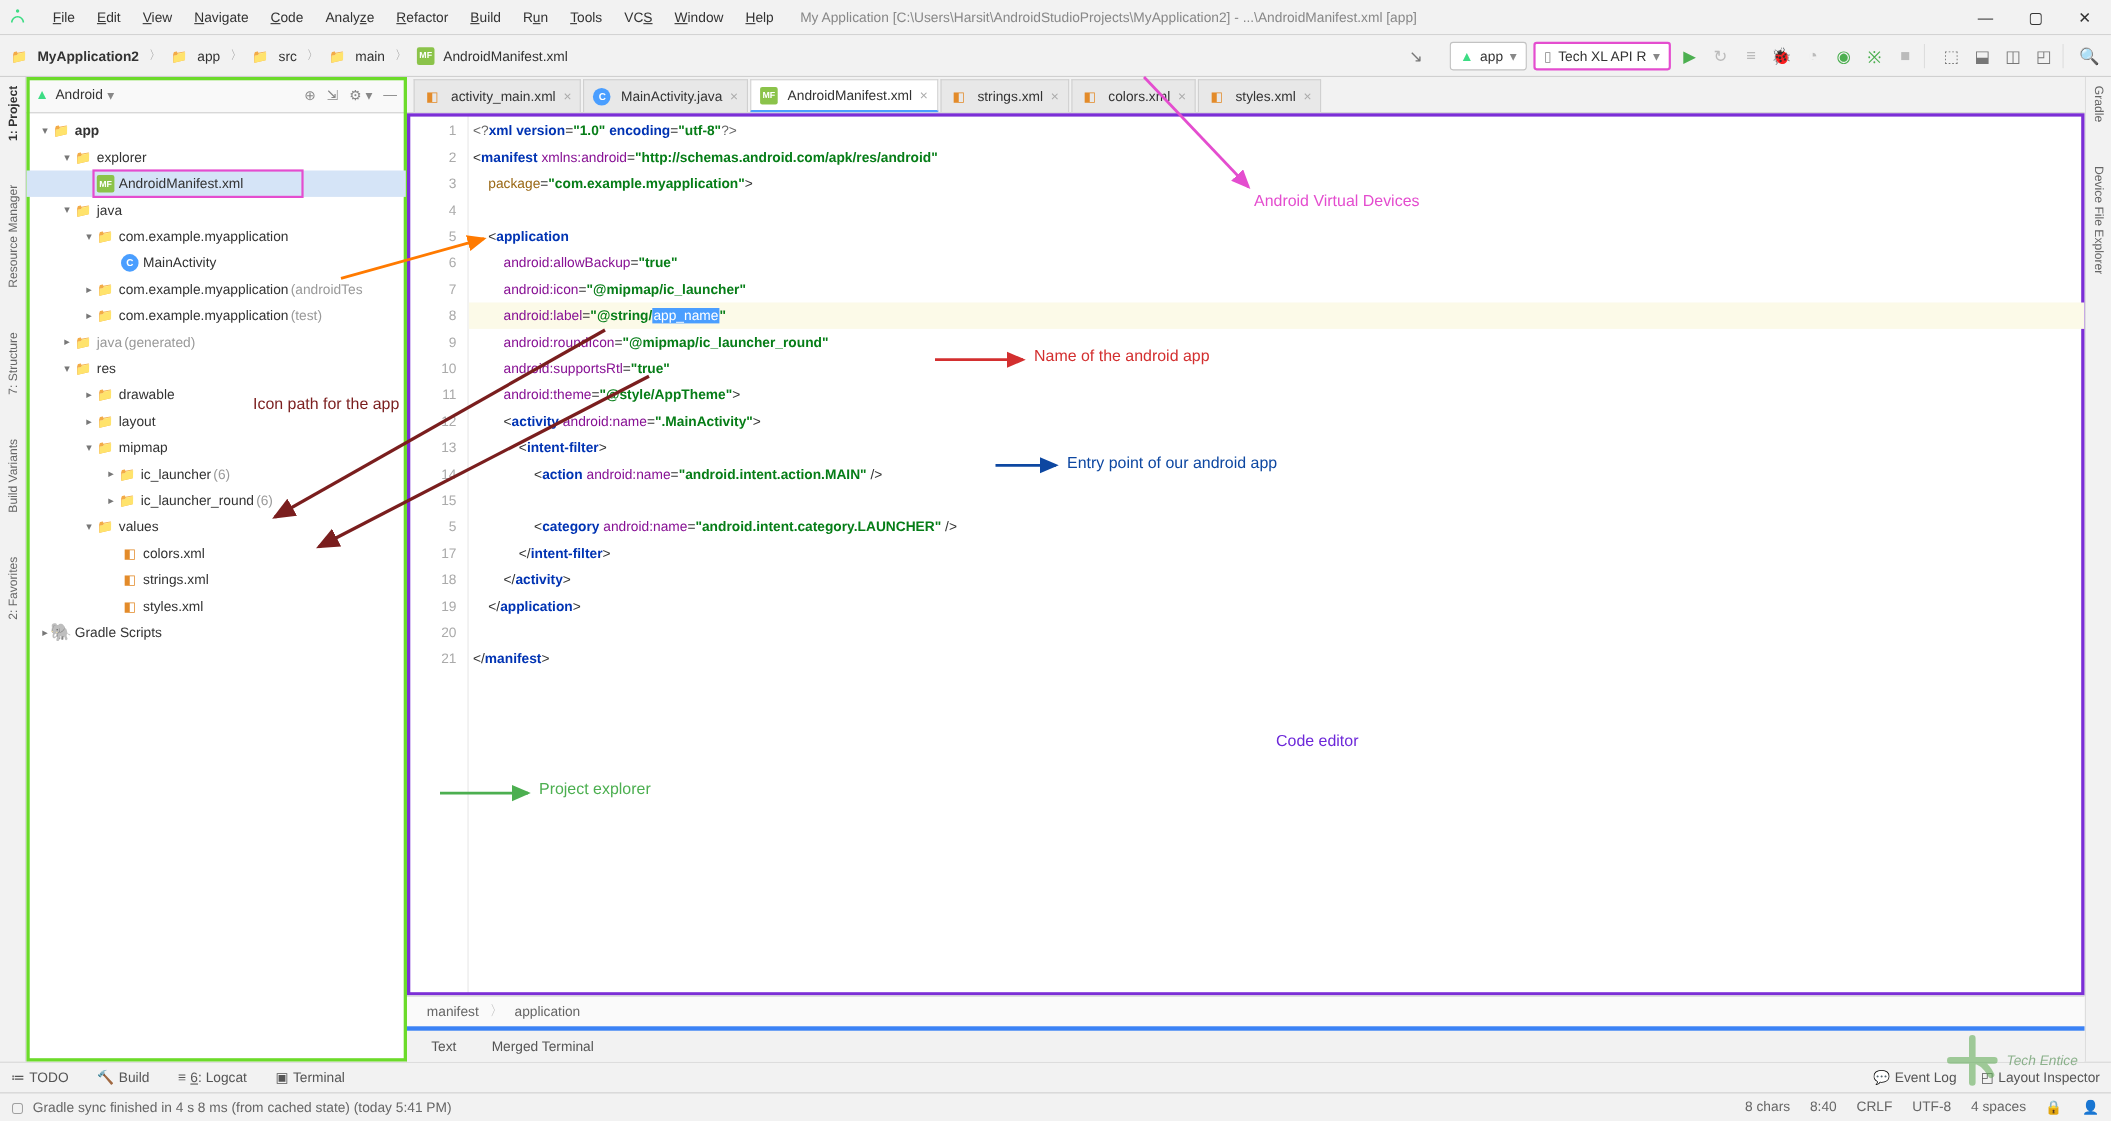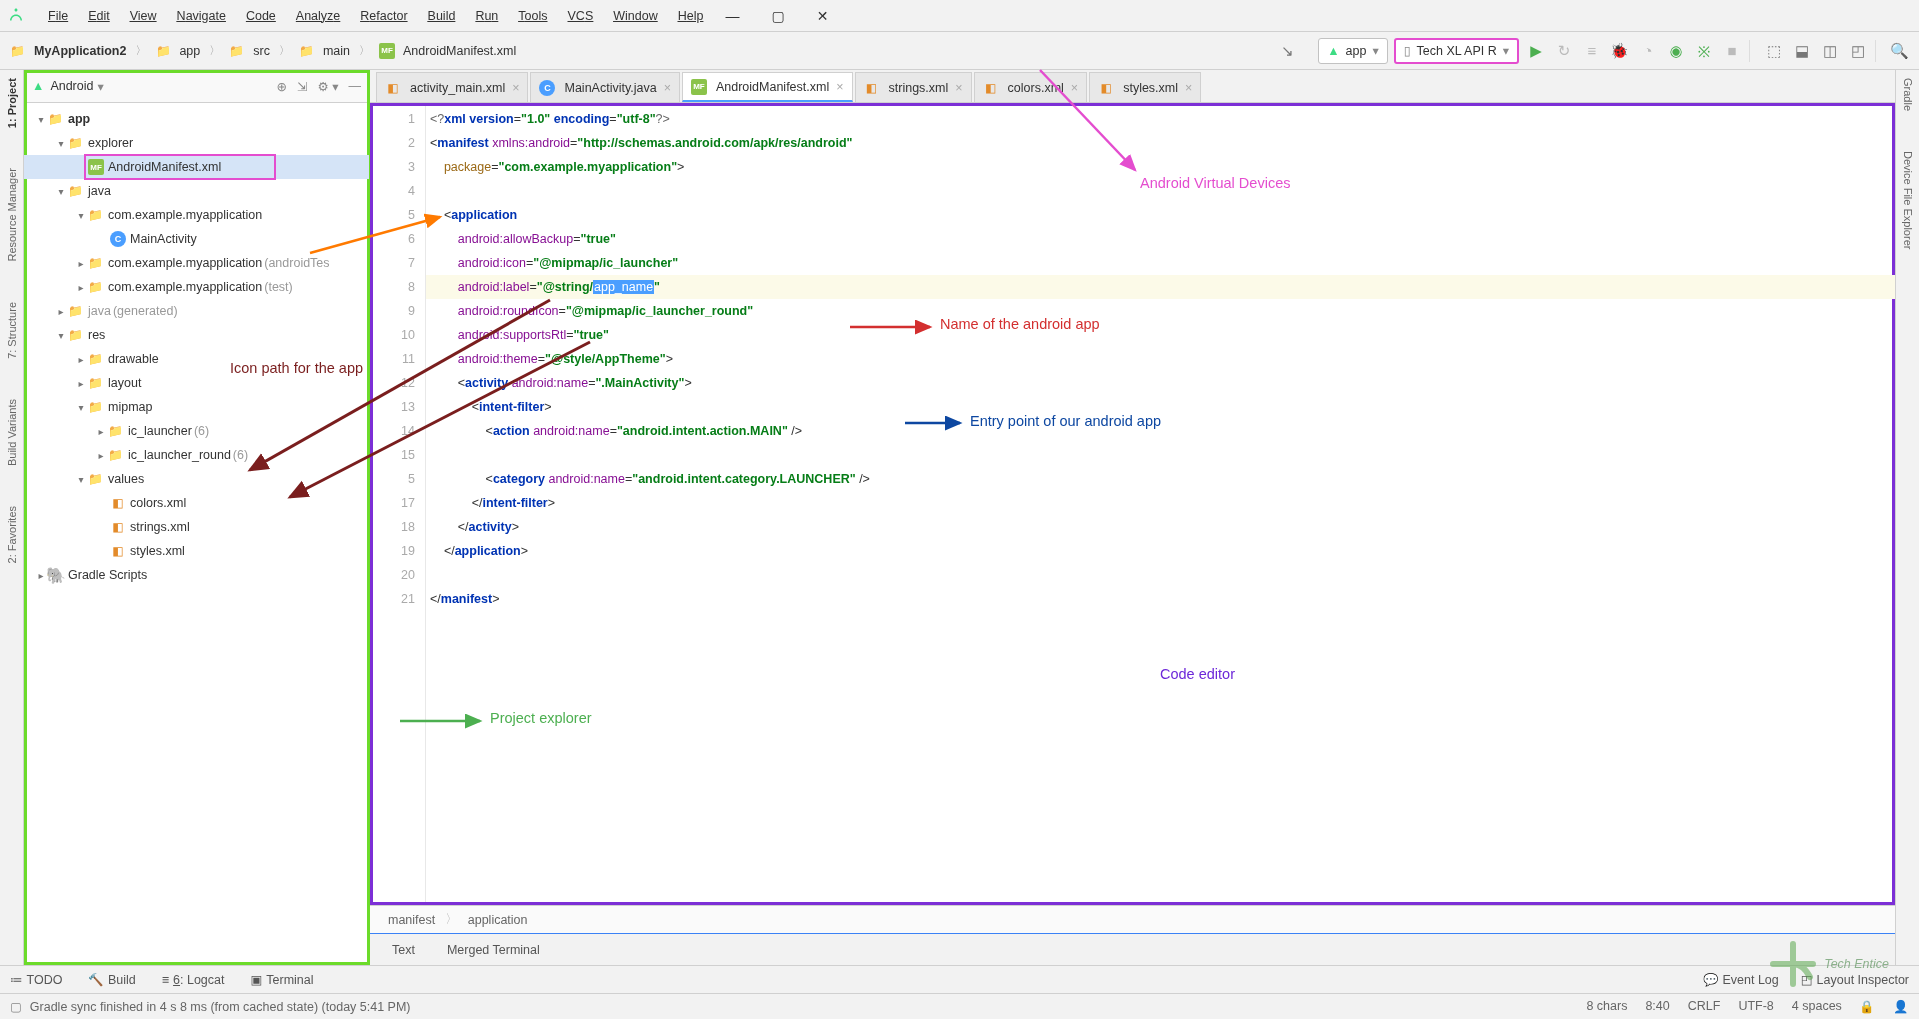--- a/index.html
+++ b/index.html
@@ -1,19 +1,19 @@
 <!DOCTYPE html>
 <html><head>
 <meta charset="utf-8">
 <style>
 * { margin: 0; padding: 0; box-sizing: border-box; font-family: -apple-system, "Segoe UI", Arial, sans-serif; font-size: 12.5px; user-select: none; }
 body { background: #f2f2f2; width: 1919px; height: 1019px; overflow: hidden; position: relative; color: #333; }
 .menubar { height: 32px; background: #f2f2f2; display: flex; align-items: center; padding: 0 6px; border-bottom: 1px solid #d0d0d0; }
 .as-logo { width: 20px; height: 20px; margin-right: 12px; display:flex;align-items:center;justify-content:center;color:#3ddc84; }
-.menu-item { padding: 4px 10px; cursor: pointer; text-decoration: underline; }
+.menu-item { padding: 4px 10px; cursor: pointer; }
 .menu-item u { text-decoration: underline; }
 .title-area { flex: 1; padding-left: 14px; color: #888; white-space: nowrap; overflow:hidden; text-overflow:ellipsis;}
 .win-controls { display: flex; gap: 32px; padding: 0 12px; color: #333; }
 .win-btn { cursor: pointer; font-size: 14px; }
 .toolbar { height: 38px; background: #f2f2f2; border-bottom: 1px solid #d0d0d0; display: flex; align-items: center; padding: 0 8px; }
 .crumb { display: flex; align-items: center; gap: 5px; }
 .crumb-item { display: flex; align-items: center; gap: 4px; padding: 2px 2px; }
 .crumb-sep { color: #999; margin: 0 2px; font-size:11px;}
 .tb-right { margin-left: auto; display: flex; align-items: center; gap: 6px; }
 .combo { height: 26px; border: 1px solid #c2c2c2; border-radius: 3px; background: #fff; display: flex; align-items: center; padding: 0 8px; gap: 6px; cursor: pointer; }
@@ -46,21 +46,21 @@
 .tab { height: 30px; display:flex; align-items:center; padding: 0 8px; gap:5px; background:#e8e8e8; border:1px solid #d0d0d0; border-bottom:none; cursor:pointer; font-size:12px;}
 .tab.active { background:#fff; border-bottom:2px solid #4a9eff; }
 .tab .x { color:#aaa; margin-left:2px;}
 .editor-body { flex:1; display:flex; outline:3px solid #7c2fd6; outline-offset:-3px; overflow:hidden;}
 .gutter { width: 56px; background:#fff; border-right:1px solid #e8e8e8; text-align:right; padding:4px 10px 4px 4px; color:#aaa; font-family:'Consolas','Courier New',monospace; font-size:13px; line-height:24px;}
 .code { flex:1; font-family:'Consolas','Courier New',monospace; font-size:13.5px; line-height:24px; padding:4px 0; white-space:pre; overflow:auto; position:relative;}
 .code .ln { height:24px; padding-left:4px;}
 .code .ln.cur { background:#fcfae8; }
 .tok-tag{color:#0033b3;font-weight:bold;text-align:right;} .tok-attr{color:#9b6916;} .tok-ns{color:#871094;} .tok-str{color:#067d17;font-weight:bold;} .tok-dec{color:#666;} .tok-hl{background:#4a9eff;color:#fff;padding:0 1px;}
 .breadcrumb-bar { height:28px; border-top:1px solid #d0d0d0; display:flex; align-items:center; padding:0 18px; color:#666; gap:10px; background:#fafafa;}
-.editor-mode-tabs { height:32px; border-top:1px solid #3b82f6; display:flex; align-items:center; padding-left:20px; gap:28px; background:#f2f2f2;}
+.editor-mode-tabs { height:32px; border-top:4px solid #3b82f6; display:flex; align-items:center; padding-left:20px; gap:28px; background:#f2f2f2;}
 .mode-tab { padding:4px 2px; cursor:pointer; color:#555;}
 .bottom-bar { height:28px; background:#f2f2f2; border-top:1px solid #d0d0d0; display:flex; align-items:center; padding:0 10px; gap:26px; color:#555;}
 .bottom-bar .item { display:flex; align-items:center; gap:4px; cursor:pointer;}
 .bottom-bar .right { margin-left:auto; display:flex; gap:22px;}
 .status-bar { height:26px; background:#f2f2f2; border-top:1px solid #d0d0d0; display:flex; align-items:center; padding:0 10px; color:#666; font-size:12px;}
 .status-bar .right { margin-left:auto; display:flex; gap:18px;}
 .ann { position:absolute; font-size:14.5px; font-weight:500; pointer-events:none; z-index:50;}
 .arrow { position:absolute; z-index:49; pointer-events:none;}
 svg { overflow:visible; }
 .highlight-box { position:absolute; border:2.5px solid #e44dcf; z-index:48; pointer-events:none;}
@@ -80,20 +80,21 @@
   <div class="menu-item"><u>N</u>avigate</div>
   <div class="menu-item"><u>C</u>ode</div>
   <div class="menu-item">Analy<u>z</u>e</div>
   <div class="menu-item"><u>R</u>efactor</div>
   <div class="menu-item"><u>B</u>uild</div>
   <div class="menu-item">R<u>u</u>n</div>
   <div class="menu-item"><u>T</u>ools</div>
   <div class="menu-item">VC<u>S</u></div>
   <div class="menu-item"><u>W</u>indow</div>
   <div class="menu-item"><u>H</u>elp</div>
+  <div class="title-area">My Application [C:\Users\Harsit\AndroidStudioProjects\MyApplication2] - ...\AndroidManifest.xml [app]</div>
   <div class="win-controls">
     <span class="win-btn">—</span>
     <span class="win-btn">▢</span>
     <span class="win-btn">✕</span>
   </div>
 </div>
 
 <div class="toolbar">
   <div class="crumb">
     <span class="crumb-item">

